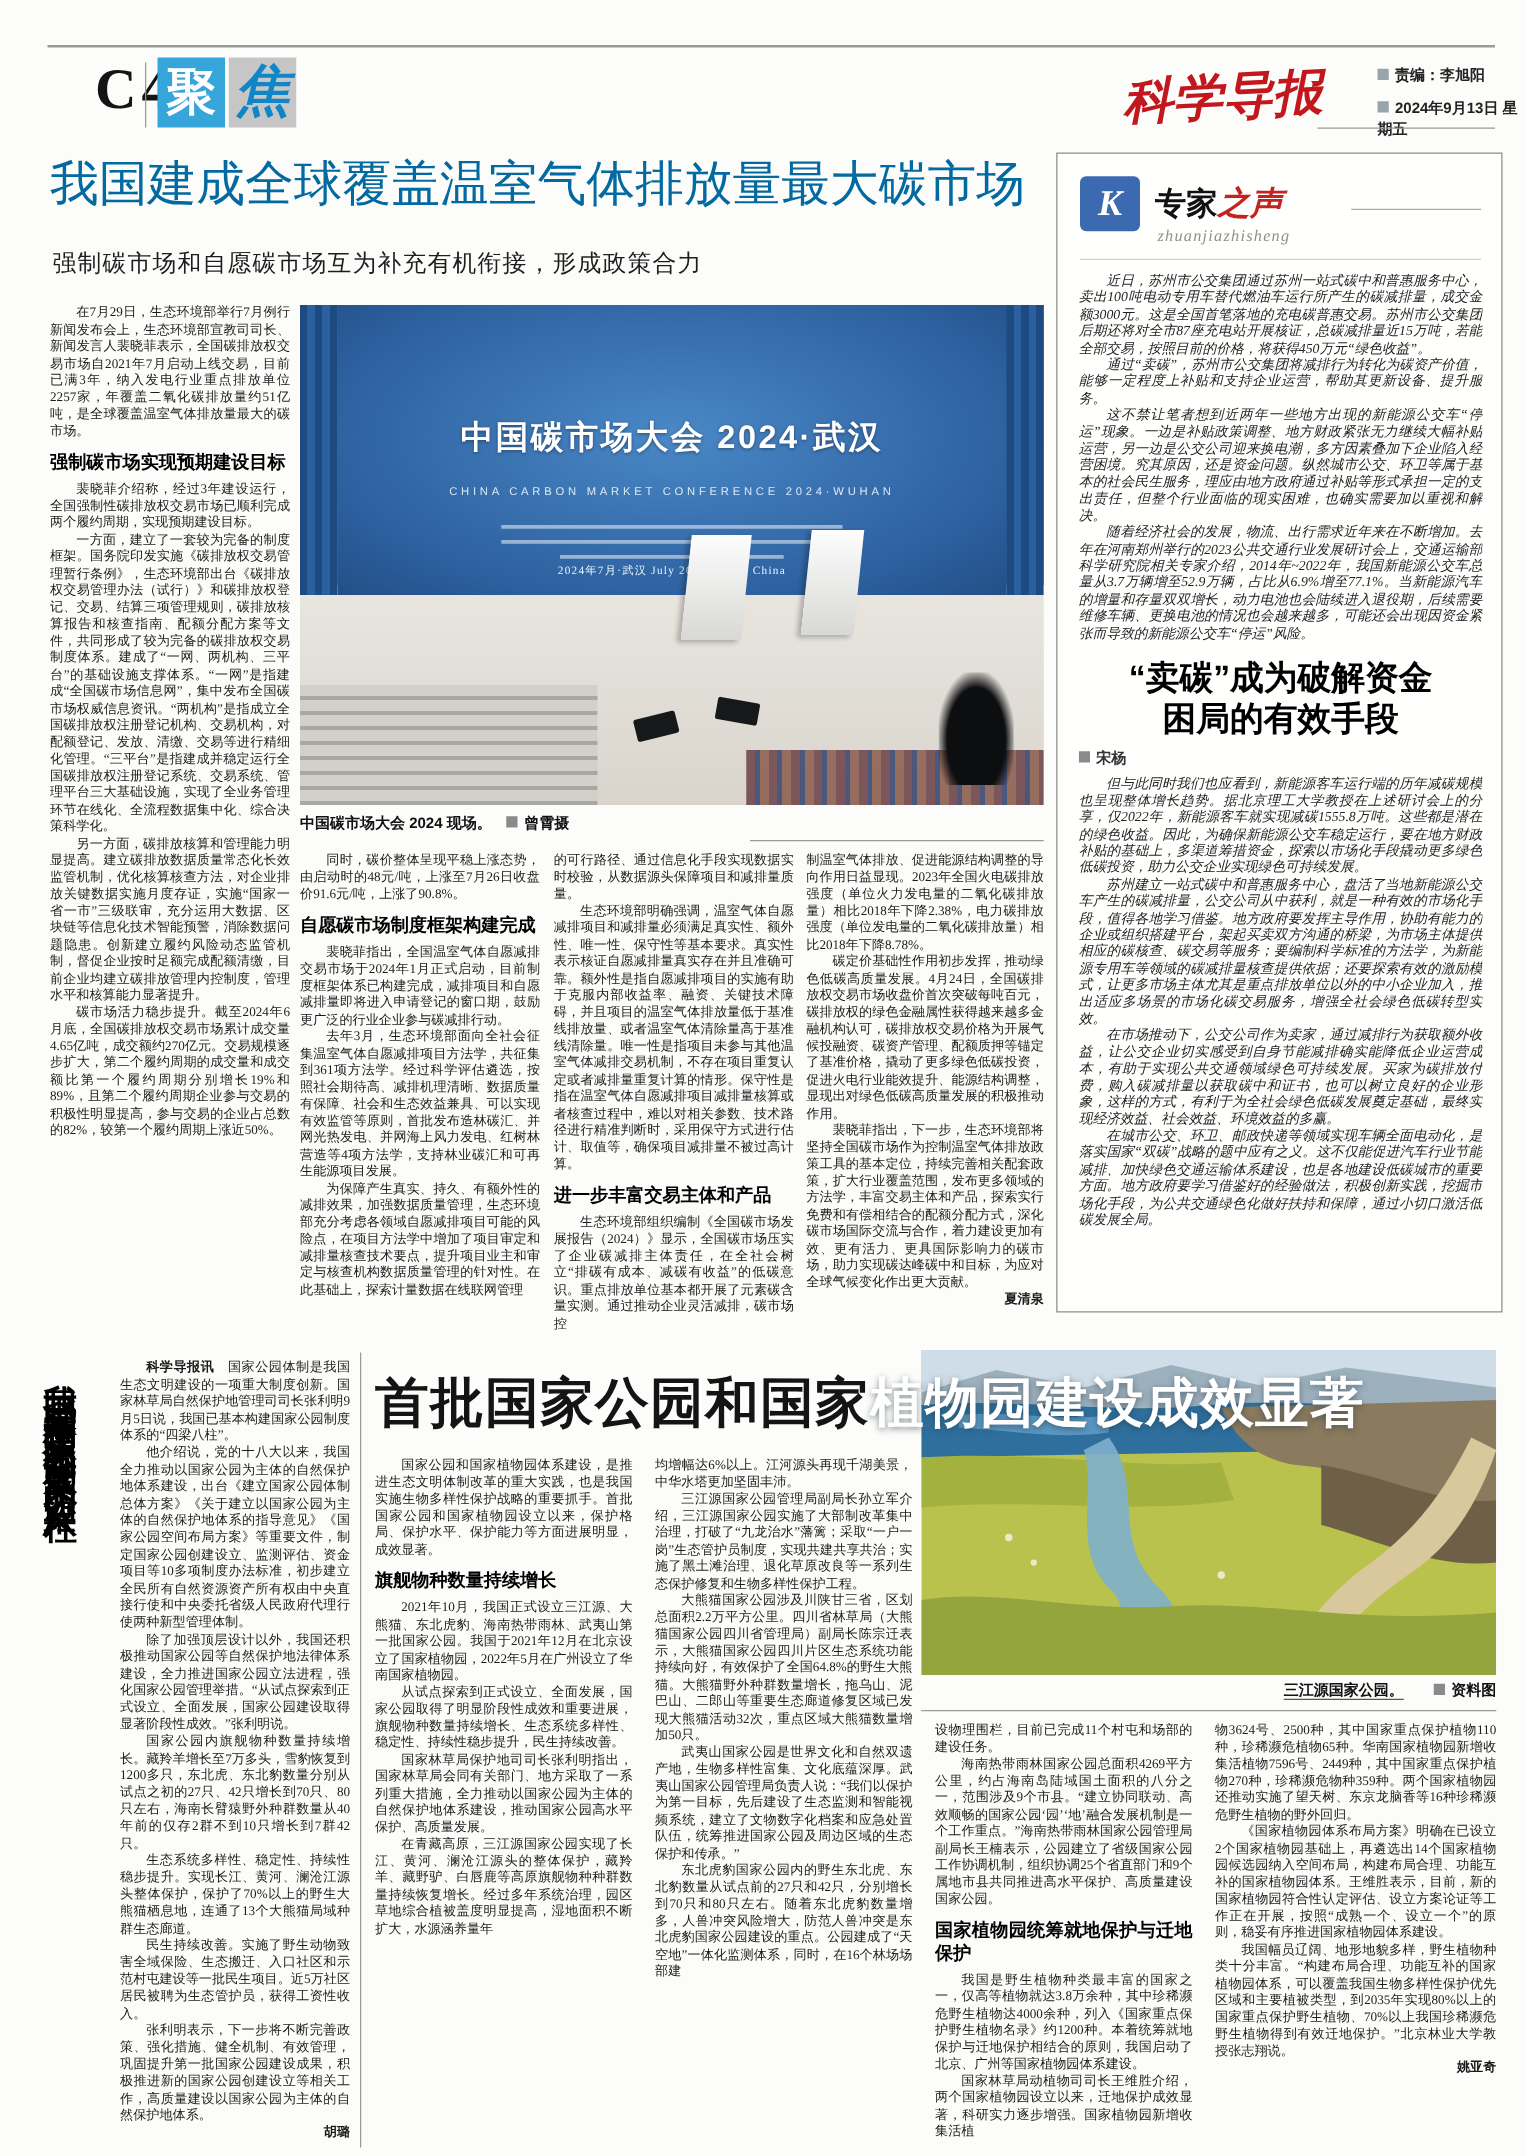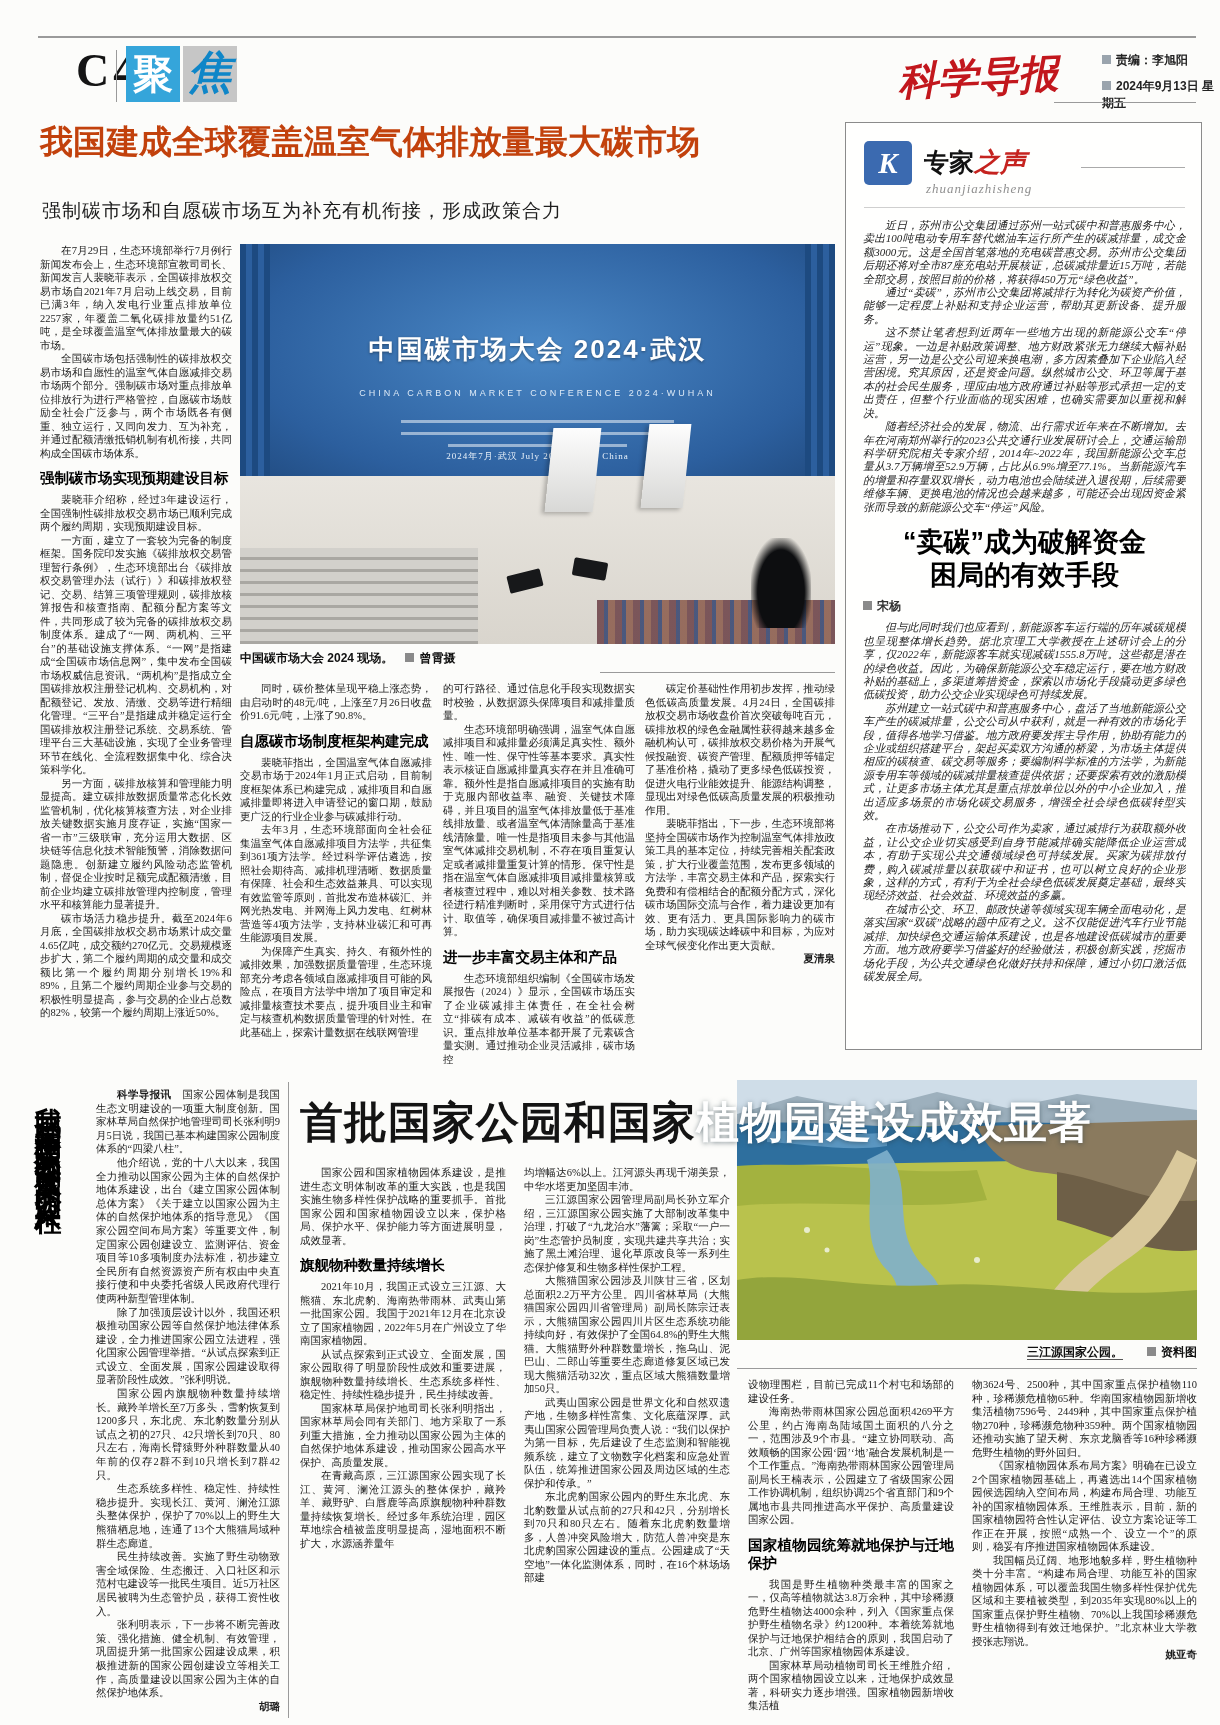--- a/index.html
+++ b/index.html
@@ -22,21 +22,21 @@
   .sq { display:inline-block; width:9px; height:9px; background:#9aa4ad; margin-right:5px; }
   .sq.dark { background:#8a8a8a; }
 
   
   .col { font-size:10.5px; line-height:13.5px; text-align:justify; overflow:hidden; color:#1b1b1b; }
   .col p { text-indent:2em; }
   .col p.ni { text-indent:0; }
   .sub { font-family:"Liberation Sans",sans-serif; font-weight:bold; font-size:14.5px; line-height:18px; margin:9px 0 6px; text-indent:0; color:#000; }
   .author-line { text-align:right; font-weight:bold; font-family:"Liberation Sans",sans-serif; }
 
-  .main-headline { font-size:33px; font-weight:700; letter-spacing:0px; color:#c2410c; font-family:"Liberation Sans",sans-serif; white-space:nowrap; }
+  .main-headline { font-size:39px; font-weight:400; letter-spacing:0px; color:#0369a1; font-family:"Liberation Sans",sans-serif; white-space:nowrap; }
   .subtitle { font-size:19px; letter-spacing:1px; color:#1d1d1d; }
 
   
   .cphoto { overflow:hidden; background:linear-gradient(180deg,#2d5f9c 0%,#3a77b6 56%,#e9e6e0 56%,#d9d5cd 100%); }
   .cp-screen { position:absolute; left:5%; top:0; width:90%; height:58%;
     background:radial-gradient(ellipse at 50% 45%, #4a88c6 0%, #2c5f9e 75%, #234f86 100%); }
   .cp-banner { position:absolute; top:0; width:5%; height:58%;
     background:repeating-linear-gradient(90deg,#1d4a80 0 6px,#2c5f9e 6px 12px); }
   .cp-title { position:absolute; left:0; top:22%; width:100%; text-align:center; color:#fff;
     font-family:"Liberation Sans",sans-serif; font-weight:900; font-size:26px; letter-spacing:2px;
@@ -93,21 +93,20 @@
   <div class="abs masthead" style="left:898px;top:50px;">科学导报</div>
   <div class="abs hinfo" style="left:1058px;top:52px;"><span class="sq"></span><span>责编：李旭阳</span></div>
   <div class="abs hinfo" style="left:1058px;top:78px;"><span class="sq"></span><span>2024年9月13日  星期五</span></div>
   <div class="abs rule" style="left:1054px;top:102px;width:142px;height:1px;"></div>
 
   <div class="abs main-headline" style="left:40px;top:120px;">我国建成全球覆盖温室气体排放量最大碳市场</div>
   <div class="abs subtitle" style="left:42px;top:198px;">强制碳市场和自愿碳市场互为补充有机衔接，形成政策合力</div>
 
   <div class="abs col" style="left:40px;top:244px;width:192px;height:820px;">
     <p>在7月29日，生态环境部举行7月例行新闻发布会上，生态环境部宣教司司长、新闻发言人裴晓菲表示，全国碳排放权交易市场自2021年7月启动上线交易，目前已满3年，纳入发电行业重点排放单位2257家，年覆盖二氧化碳排放量约51亿吨，是全球覆盖温室气体排放量最大的碳市场。</p>
-    <p>全国碳市场包括强制性的碳排放权交易市场和自愿性的温室气体自愿减排交易市场两个部分。强制碳市场对重点排放单位排放行为进行严格管控，自愿碳市场鼓励全社会广泛参与，两个市场既各有侧重、独立运行，又同向发力、互为补充，并通过配额清缴抵销机制有机衔接，共同构成全国碳市场体系。</p>
     <div class="sub">强制碳市场实现预期建设目标</div>
     <p>裴晓菲介绍称，经过3年建设运行，全国强制性碳排放权交易市场已顺利完成两个履约周期，实现预期建设目标。</p>
     <p>一方面，建立了一套较为完备的制度框架。国务院印发实施《碳排放权交易管理暂行条例》，生态环境部出台《碳排放权交易管理办法（试行）》和碳排放权登记、交易、结算三项管理规则，碳排放核算报告和核查指南、配额分配方案等文件，共同形成了较为完备的碳排放权交易制度体系。建成了“一网、两机构、三平台”的基础设施支撑体系。“一网”是指建成“全国碳市场信息网”，集中发布全国碳市场权威信息资讯。“两机构”是指成立全国碳排放权注册登记机构、交易机构，对配额登记、发放、清缴、交易等进行精细化管理。“三平台”是指建成并稳定运行全国碳排放权注册登记系统、交易系统、管理平台三大基础设施，实现了全业务管理环节在线化、全流程数据集中化、综合决策科学化。</p>
     <p>另一方面，碳排放核算和管理能力明显提高。建立碳排放数据质量常态化长效监管机制，优化核算核查方法，对企业排放关键数据实施月度存证，实施“国家一省一市”三级联审，充分运用大数据、区块链等信息化技术智能预警，消除数据问题隐患。创新建立履约风险动态监管机制，督促企业按时足额完成配额清缴，目前企业均建立碳排放管理内控制度，管理水平和核算能力显著提升。</p>
     <p>碳市场活力稳步提升。截至2024年6月底，全国碳排放权交易市场累计成交量4.65亿吨，成交额约270亿元。交易规模逐步扩大，第二个履约周期的成交量和成交额比第一个履约周期分别增长19%和89%，且第二个履约周期企业参与交易的积极性明显提高，参与交易的企业占总数的82%，较第一个履约周期上涨近50%。</p>
   </div>
 
   <div class="abs cphoto" style="left:240px;top:244px;width:595px;height:400px;padding-left:20px;">
     <div class="cp-banner" style="left:0;"></div>
     <div class="cp-banner" style="right:0;"></div>
@@ -138,20 +137,21 @@
     <p>去年3月，生态环境部面向全社会征集温室气体自愿减排项目方法学，共征集到361项方法学。经过科学评估遴选，按照社会期待高、减排机理清晰、数据质量有保障、社会和生态效益兼具、可以实现有效监管等原则，首批发布造林碳汇、并网光热发电、并网海上风力发电、红树林营造等4项方法学，支持林业碳汇和可再生能源项目发展。</p>
     <p>为保障产生真实、持久、有额外性的减排效果，加强数据质量管理，生态环境部充分考虑各领域自愿减排项目可能的风险点，在项目方法学中增加了项目审定和减排量核查技术要点，提升项目业主和审定与核查机构数据质量管理的针对性。在此基础上，探索计量数据在线联网管理</p>
   </div>
   <div class="abs col" style="left:443px;top:682px;width:192px;height:382px;">
     <p class="ni">的可行路径、通过信息化手段实现数据实时校验，从数据源头保障项目和减排量质量。</p>
     <p>生态环境部明确强调，温室气体自愿减排项目和减排量必须满足真实性、额外性、唯一性、保守性等基本要求。真实性表示核证自愿减排量真实存在并且准确可靠。额外性是指自愿减排项目的实施有助于克服内部收益率、融资、关键技术障碍，并且项目的温室气体排放量低于基准线排放量、或者温室气体清除量高于基准线清除量。唯一性是指项目未参与其他温室气体减排交易机制，不存在项目重复认定或者减排量重复计算的情形。保守性是指在温室气体自愿减排项目减排量核算或者核查过程中，难以对相关参数、技术路径进行精准判断时，采用保守方式进行估计、取值等，确保项目减排量不被过高计算。</p>
     <div class="sub">进一步丰富交易主体和产品</div>
     <p>生态环境部组织编制《全国碳市场发展报告（2024）》显示，全国碳市场压实了企业碳减排主体责任，在全社会树立“排碳有成本、减碳有收益”的低碳意识。重点排放单位基本都开展了元素碳含量实测。通过推动企业灵活减排，碳市场控</p>
   </div>
   <div class="abs col" style="left:645px;top:682px;width:190px;height:382px;">
+    <p class="ni">制温室气体排放、促进能源结构调整的导向作用日益显现。2023年全国火电碳排放强度（单位火力发电量的二氧化碳排放量）相比2018年下降2.38%，电力碳排放强度（单位发电量的二氧化碳排放量）相比2018年下降8.78%。</p>
     <p>碳定价基础性作用初步发挥，推动绿色低碳高质量发展。4月24日，全国碳排放权交易市场收盘价首次突破每吨百元，碳排放权的绿色金融属性获得越来越多金融机构认可，碳排放权交易价格为开展气候投融资、碳资产管理、配额质押等锚定了基准价格，撬动了更多绿色低碳投资，促进火电行业能效提升、能源结构调整，显现出对绿色低碳高质量发展的积极推动作用。</p>
     <p>裴晓菲指出，下一步，生态环境部将坚持全国碳市场作为控制温室气体排放政策工具的基本定位，持续完善相关配套政策，扩大行业覆盖范围，发布更多领域的方法学，丰富交易主体和产品，探索实行免费和有偿相结合的配额分配方式，深化碳市场国际交流与合作，着力建设更加有效、更有活力、更具国际影响力的碳市场，助力实现碳达峰碳中和目标，为应对全球气候变化作出更大贡献。</p>
     <div class="author-line">夏清泉</div>
   </div>
 
   <div class="abs expert-box" style="left:845px;top:122px;width:357px;height:928px;">
     <div class="ex-logo">K</div>
     <div class="ex-kicker">
       <span class="ex-k1">专家</span><span class="ex-k2">之声</span>
     </div>

